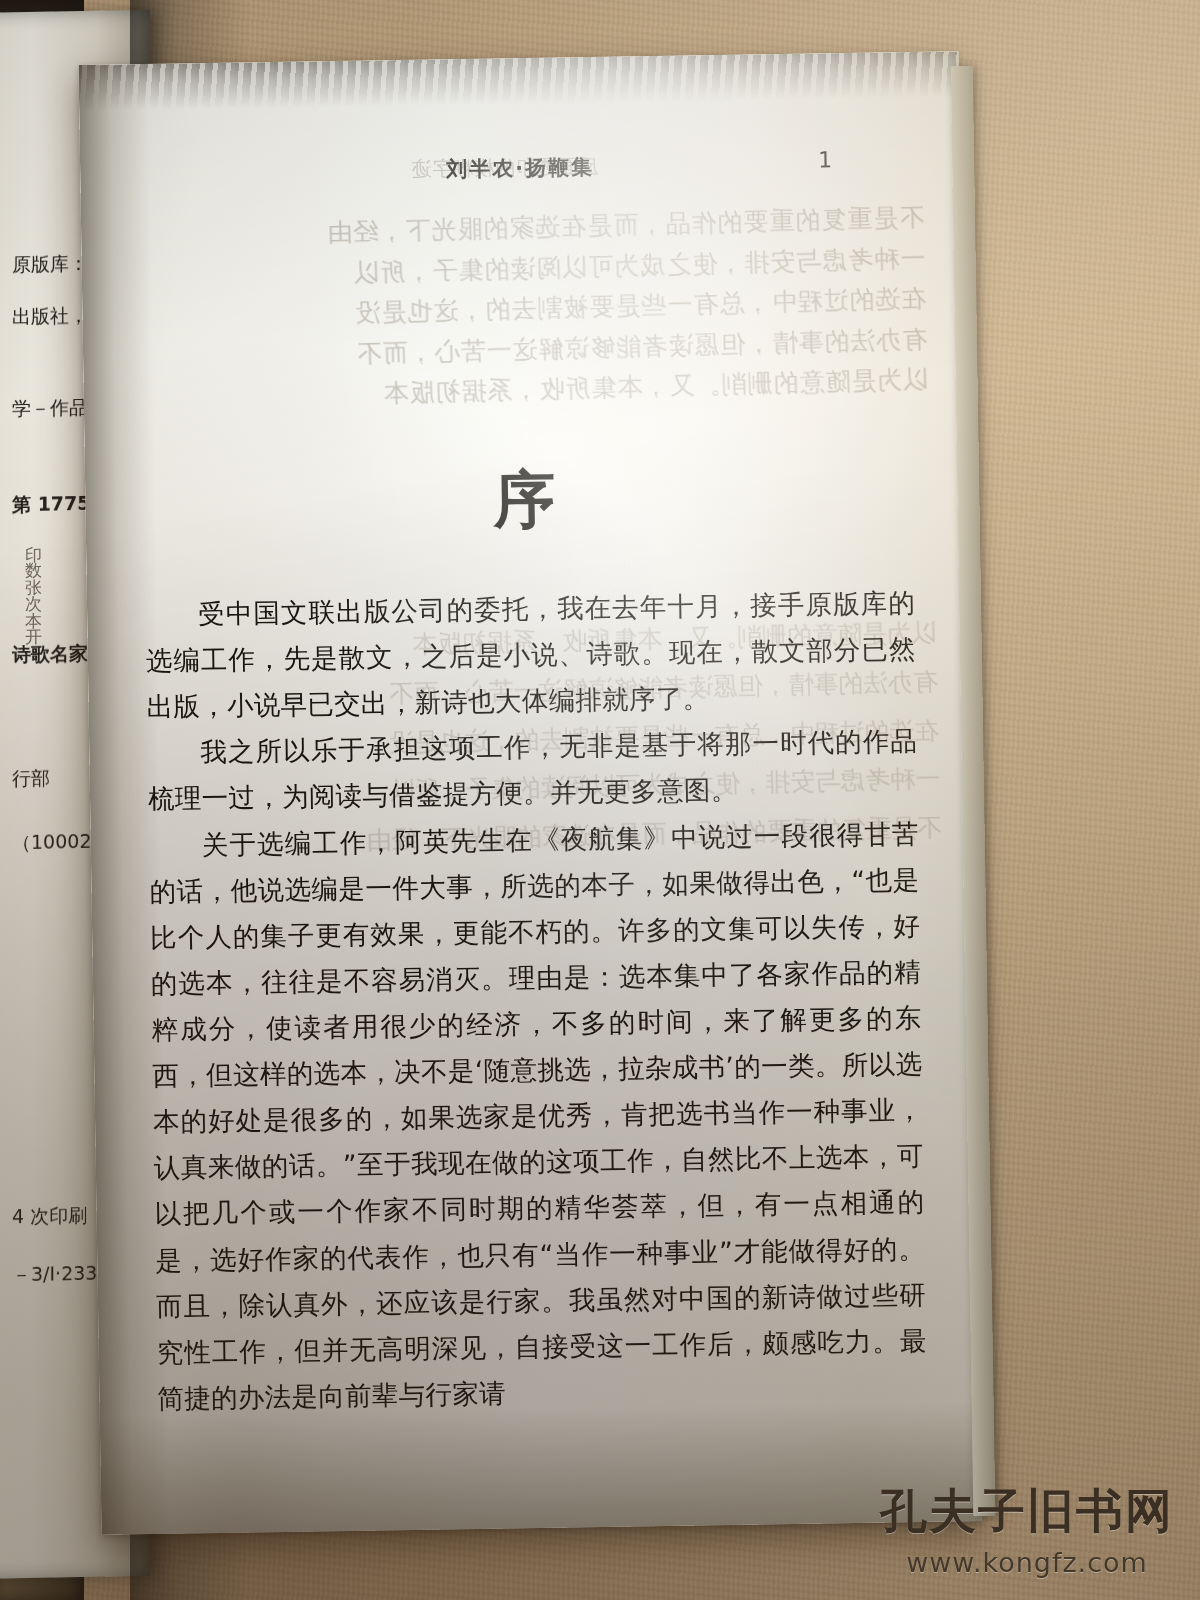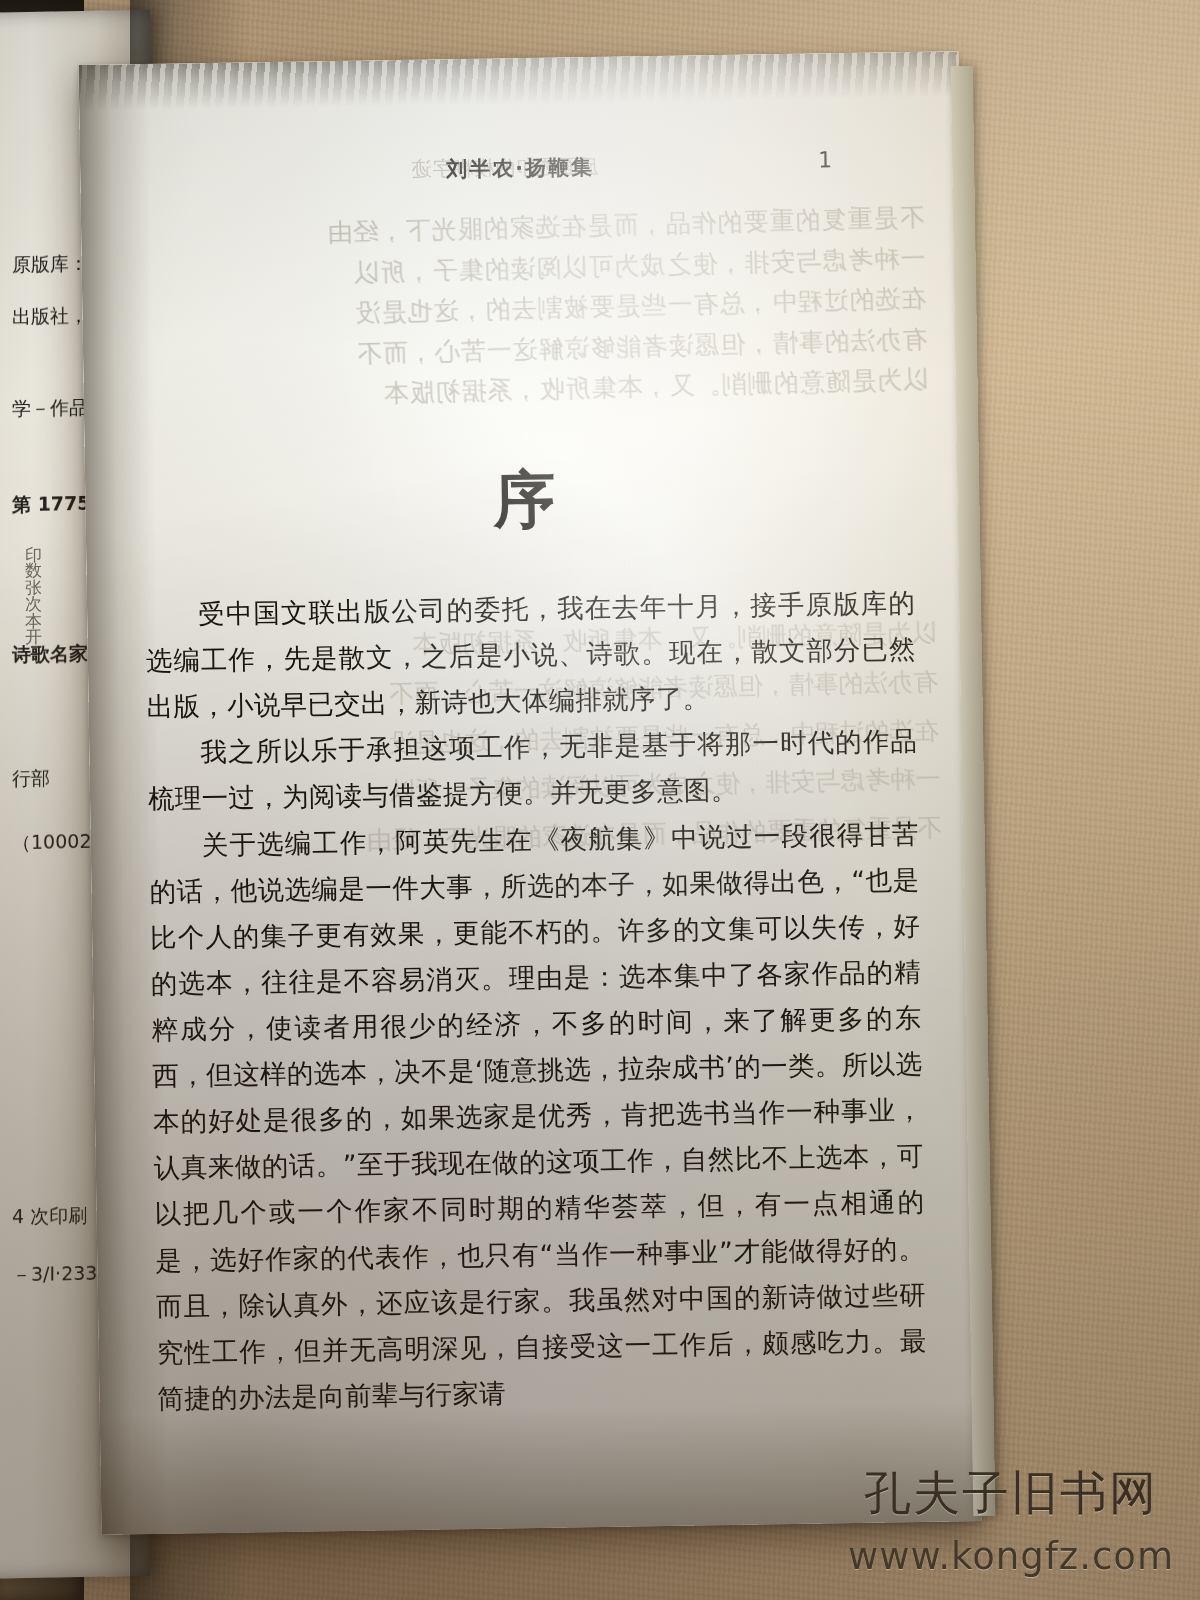--- a/index.html
+++ b/index.html
@@ -195,26 +195,26 @@
 
   
   #watermark{
     position:absolute;right:26px;bottom:22px;
     text-align:center;
     color:#3a2f22;
     font-family:"DejaVu Sans",sans-serif;
     text-shadow:0 1px 0 rgba(255,255,255,.35);
   }
   #watermark .wm-main{
-    font-size:47px;font-weight:normal;letter-spacing:2px;
+    font-size:47px;font-weight:bold;letter-spacing:2px;
     white-space:nowrap;
   }
   #watermark .wm-url{
-    margin-top:10px;
-    font-size:37px;letter-spacing:1px;color:#443829;
+    margin-top:4px;
+    font-size:27px;letter-spacing:1px;color:#443829;
     white-space:nowrap;
   }
 </style>
 </head>
 <body>
 
 <div id="stage">
 
   <div id="desk-texture"></div>
 

